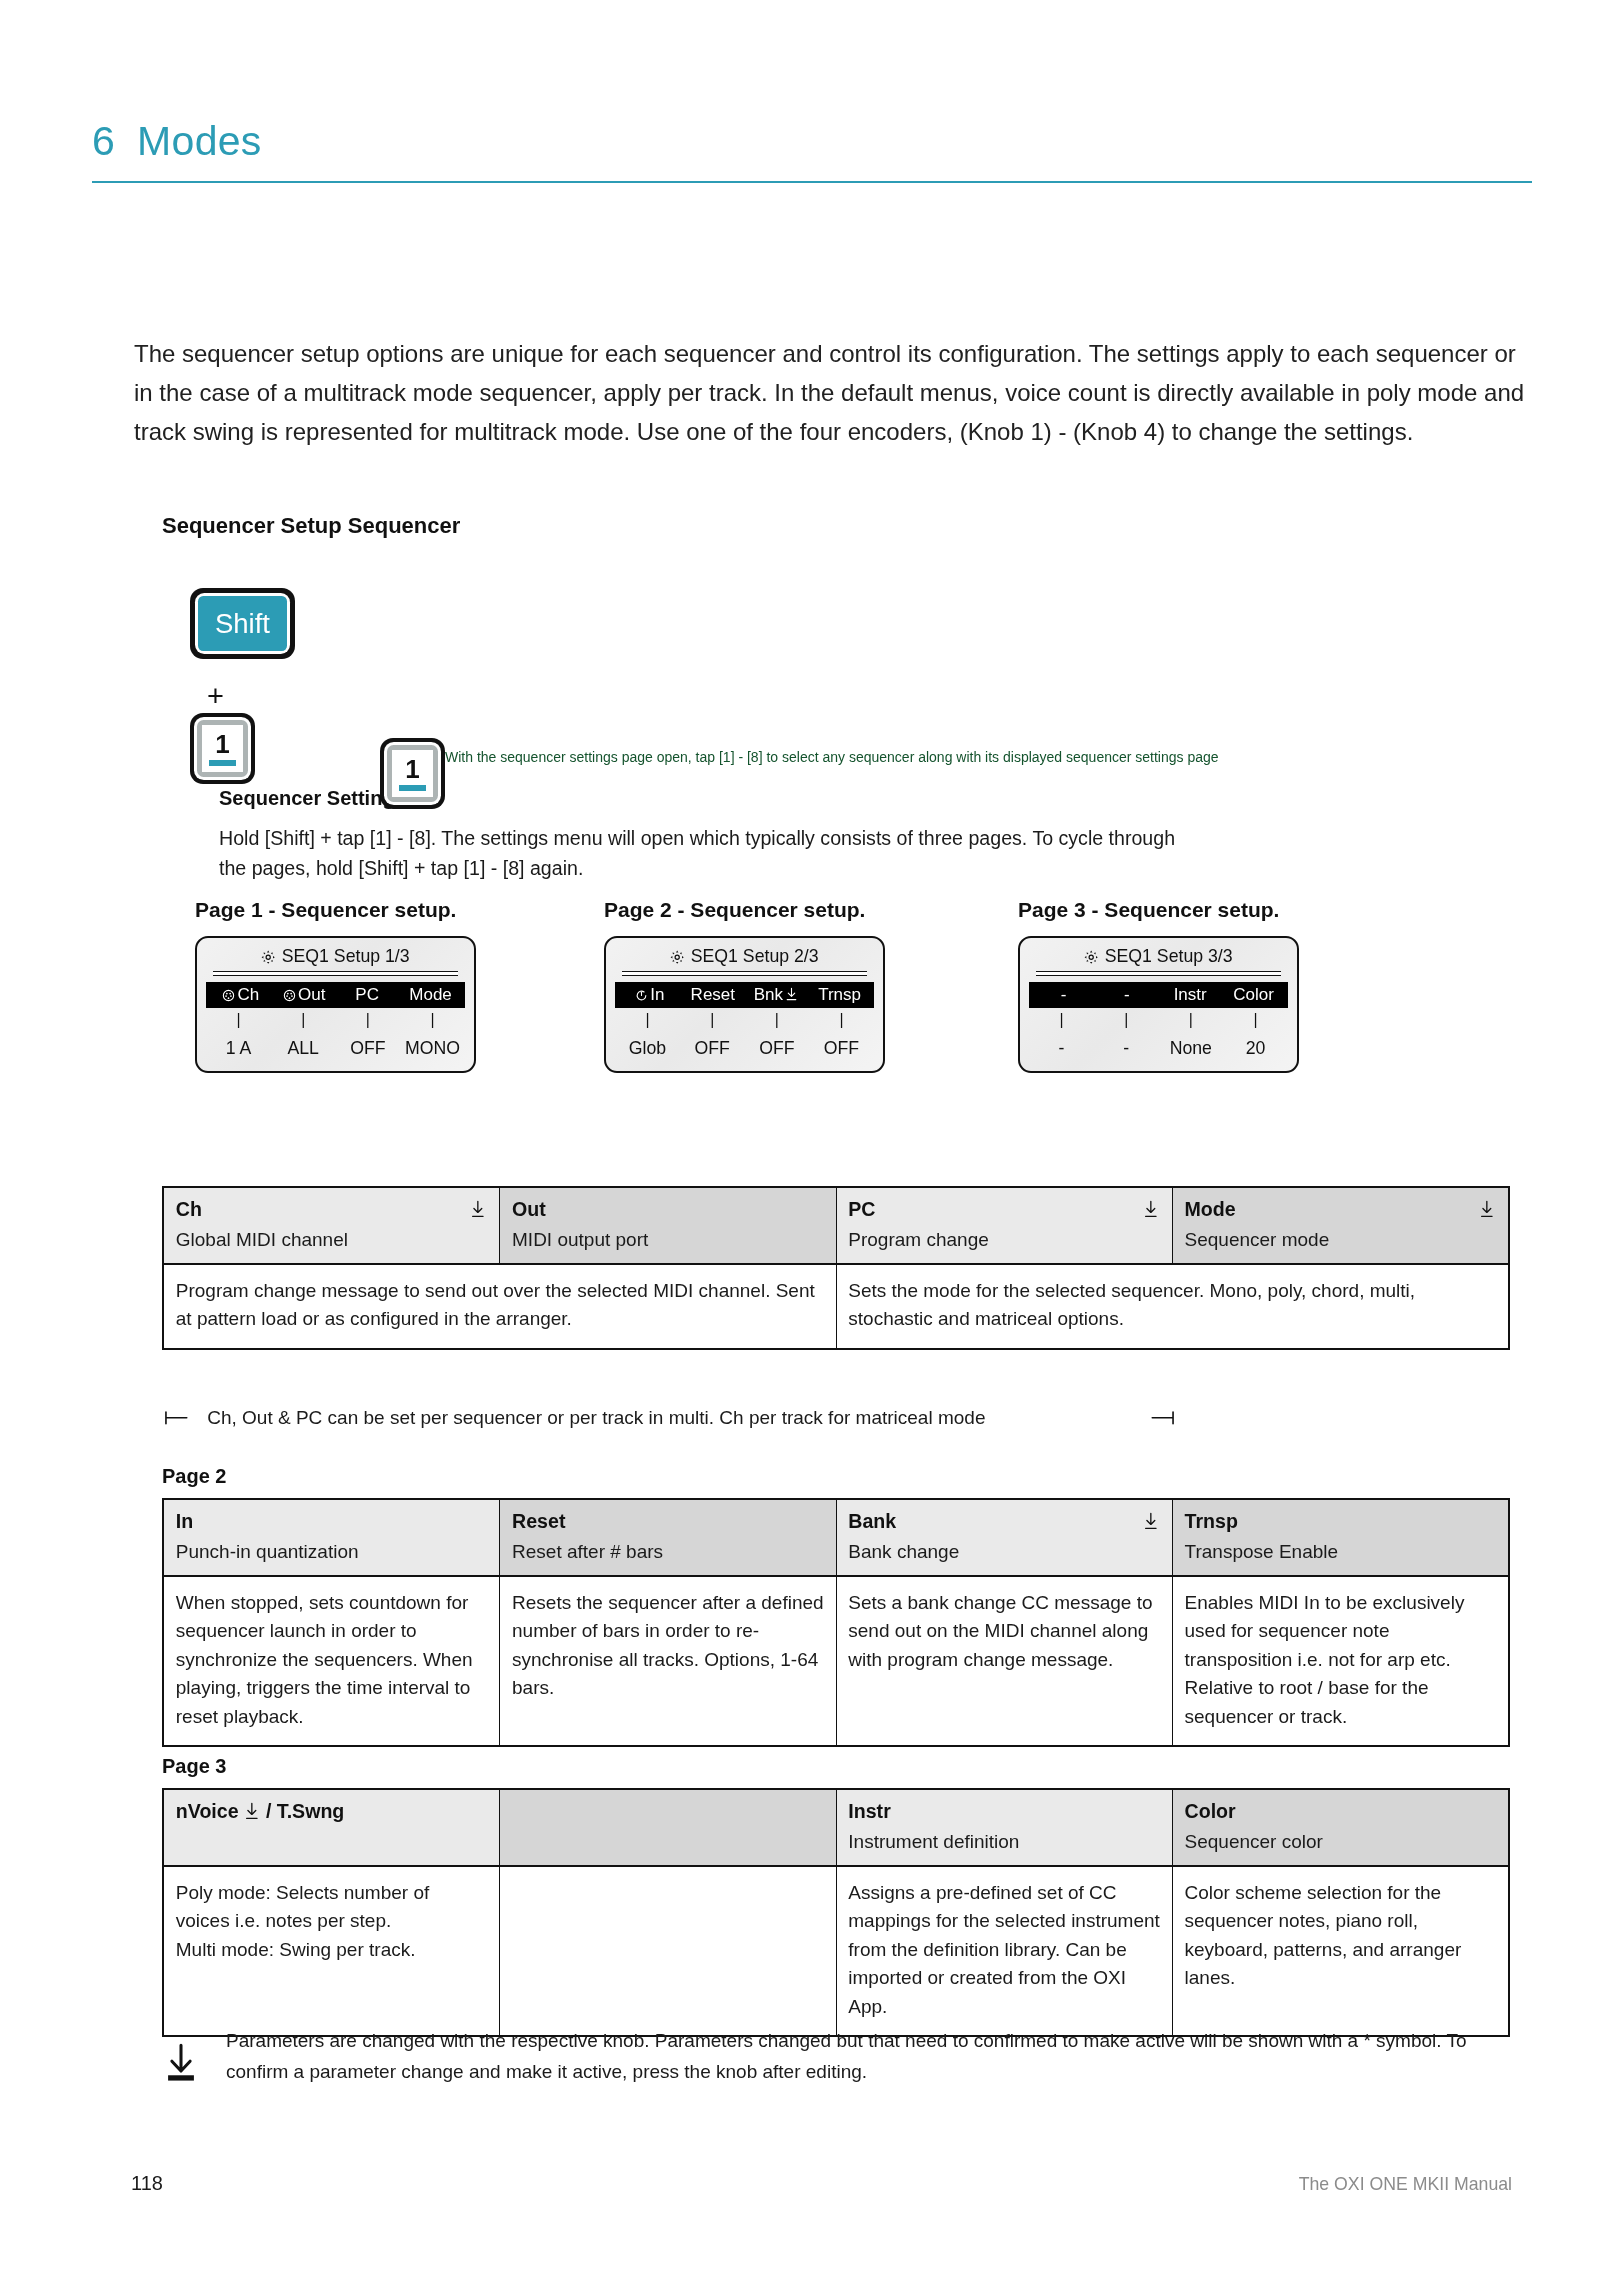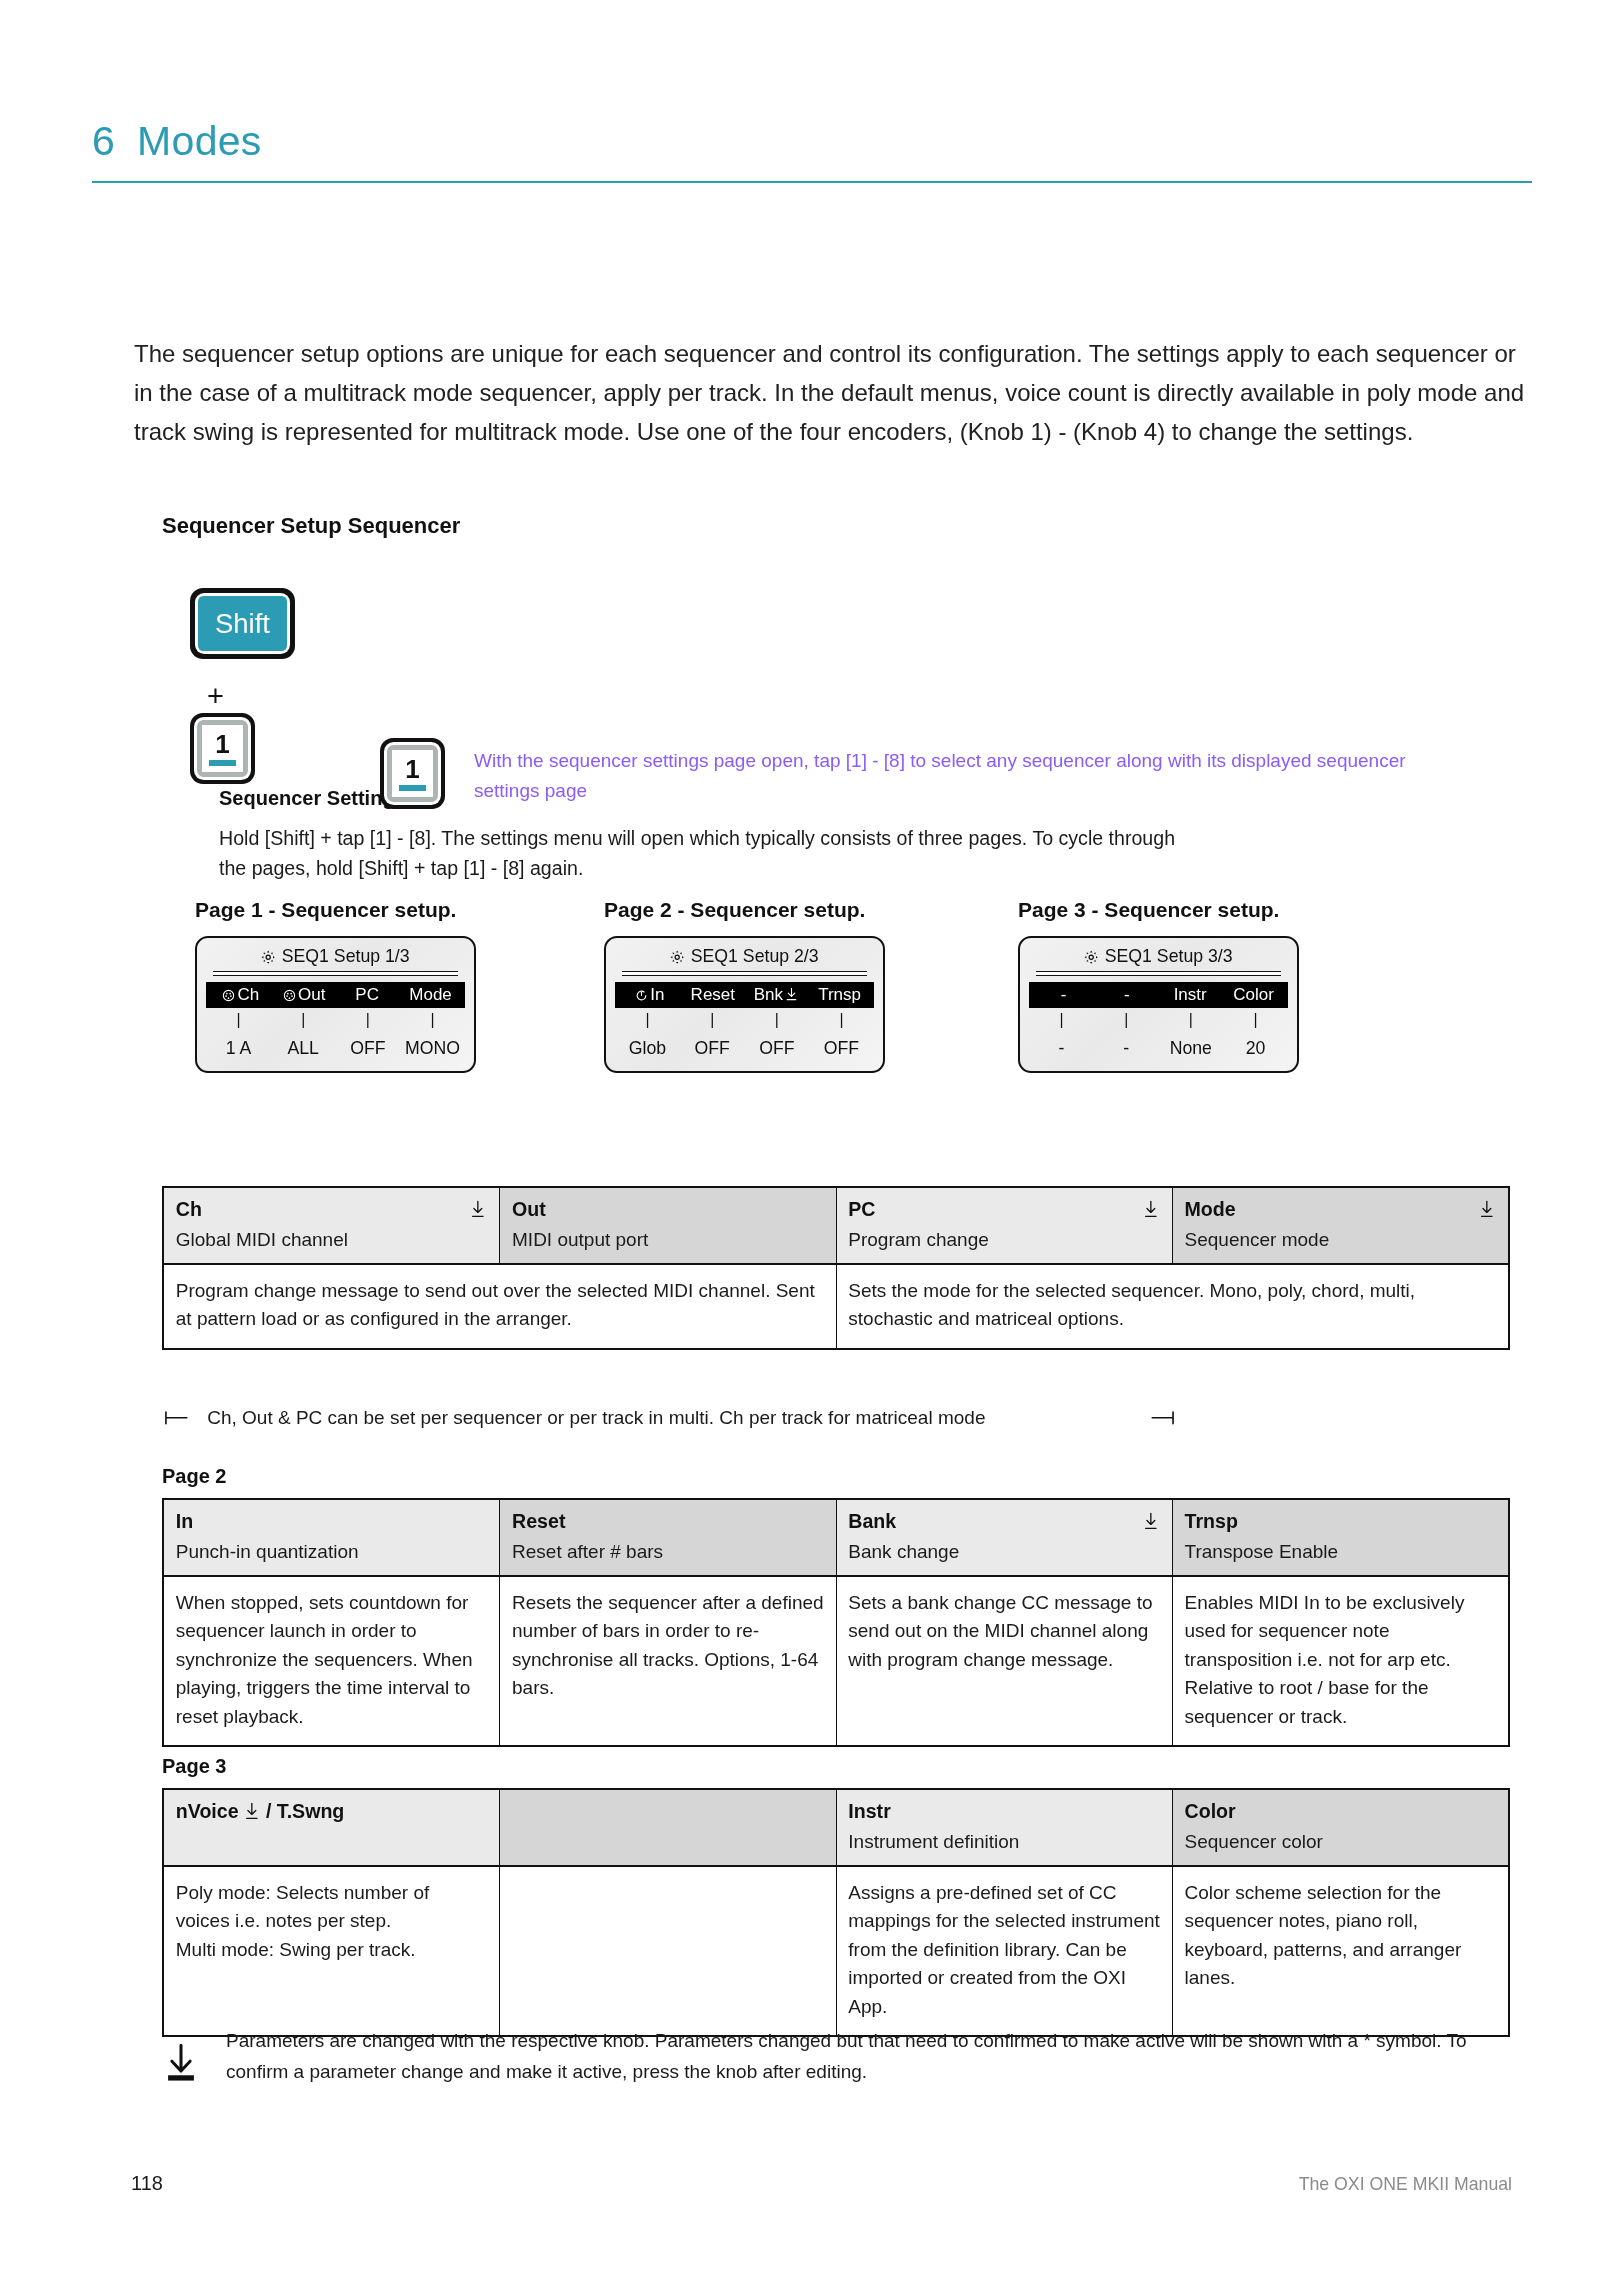--- a/index.html
+++ b/index.html
@@ -73,21 +73,21 @@
     width:100%; height:100%; background:#ffffff;
     display:flex; flex-direction:column; align-items:center; justify-content:center;
     gap:2.6px;
   }
   .key-num-digit { font-size:26px; font-weight:bold; color:#111; line-height:1; }
   .key-num-bar { width:27.5px; height:5.9px; background:#2c9cb5; }
 
   .key-caption { margin-left:29px; padding-top:2.6px; max-width:982px; }
   .key-caption-title { font-size:20px; font-weight:bold; color:#111; margin-bottom:13px; }
   .key-caption-body { font-size:19.6px; line-height:1.55; color:#1b1b1b; }
-  .key-caption-plain { margin-left:29px; padding-top:7.9px; font-size:19px; line-height:1.6; color:#8b5cf6; max-width:982px; }
+  .key-caption-plain { padding-top:7.9px; font-size:14px; line-height:1.6; color:#14532d; max-width:982px; }
 
   
   .panels { position:absolute; left:195px; top:898px; width:1113px; }
   .panel-block { position:absolute; top:0; }
   .panel-block.p1 { left:0px; }
   .panel-block.p2 { left:409px; }
   .panel-block.p3 { left:823px; }
   .panel-label {
     font-size:21px; font-weight:bold; color:#111; margin-bottom:14.4px;
     white-space:nowrap;

